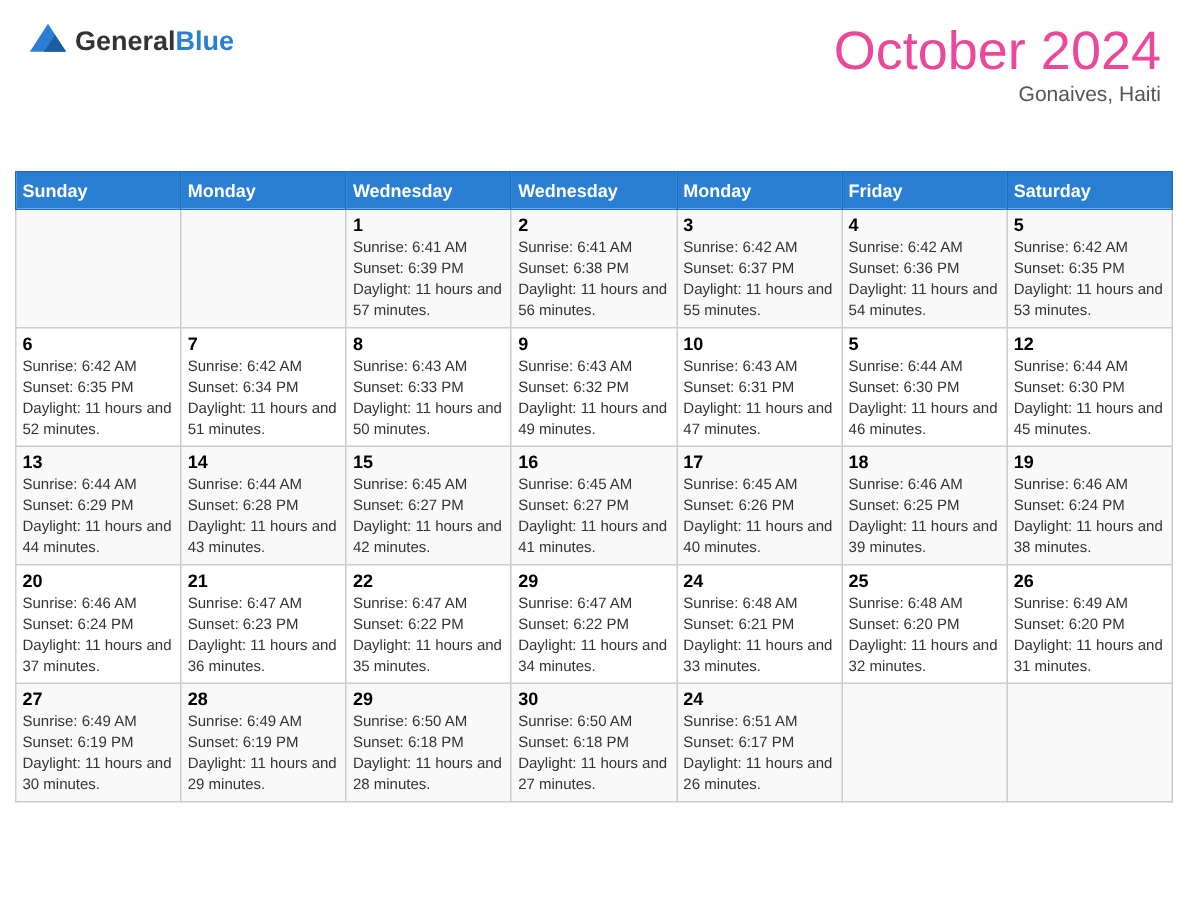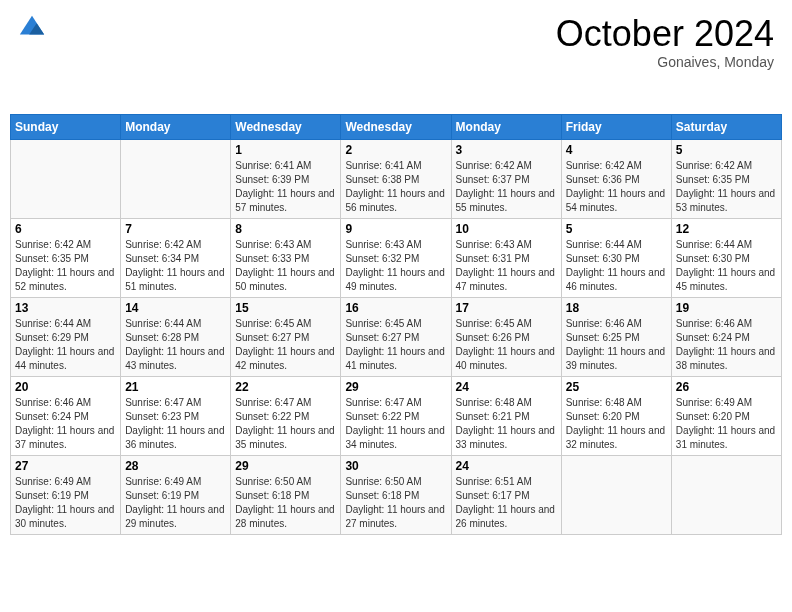--- a/index.html
+++ b/index.html
@@ -37,21 +37,21 @@
     .logo-icon {
       width: 28px;
       height: 28px;
     }
     .title-block {
       text-align: right;
     }
     .month-title {
       font-size: 36px;
       font-weight: 300;
-      color: #000000;
+      color: #ec4899;
       line-height: 1.1;
     }
     .subtitle {
       font-size: 14px;
       color: #555;
     }
     .calendar {
       width: 100%;
       border-collapse: collapse;
       font-size: 11px;
@@ -102,24 +102,29 @@
   </style>
 </head>
 <body>
 
 <div class="header">
   <div class="logo">
     <svg class="logo-icon" viewBox="0 0 30 30">
       <polygon points="15,2 28,22 2,22" fill="#2a7fd4"></polygon>
       <polygon points="20,10 28,22 12,22" fill="#1a5fa0"></polygon>
     </svg>
+    <div>
+      <div>
+        <span class="logo-text-general">General</span><span class="logo-text-blue">Blue</span>
+      </div>
+    </div>
   </div>
   <div class="title-block">
     <div class="month-title">October 2024</div>
-    <div class="subtitle">Gonaives, Monday</div>
+    <div class="subtitle">Gonaives, Haiti</div>
   </div>
 </div>
 
 <table class="calendar">
   <thead>
     <tr id="calendar-header-row">
     <th>Sunday</th>
         <th>Monday</th>
         <th>Wednesday</th>
         <th>Wednesday</th>

